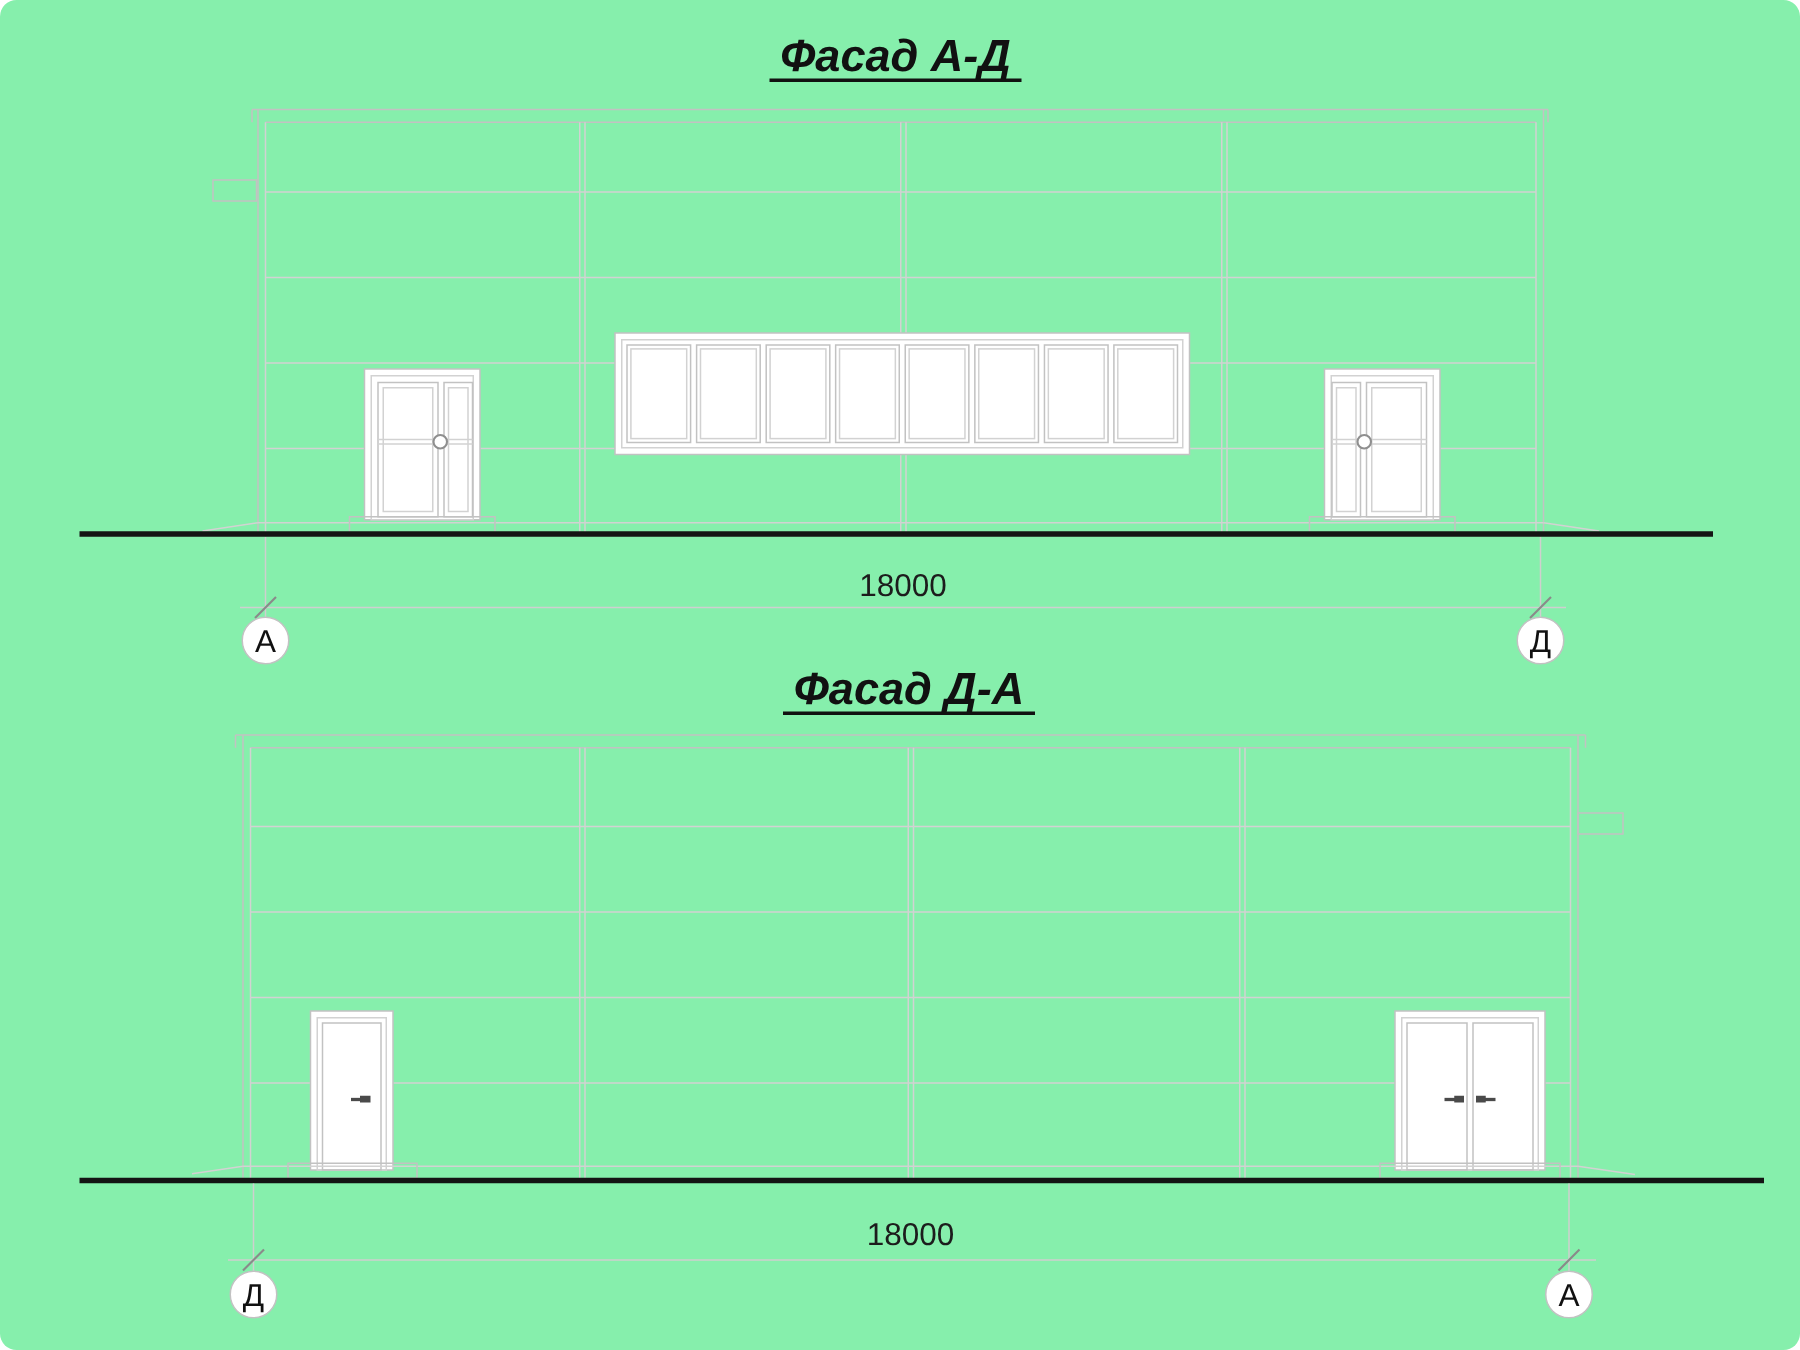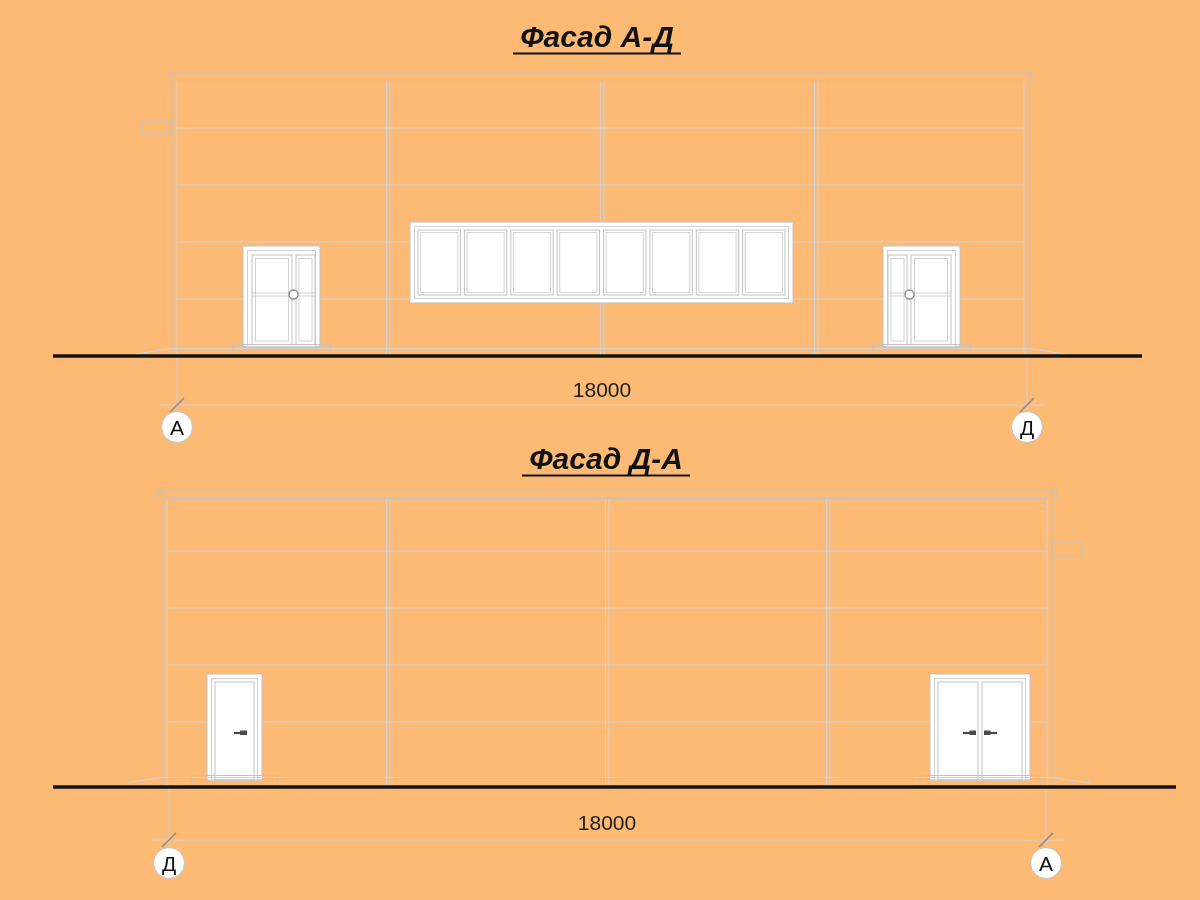--- a/index.html
+++ b/index.html
@@ -1,17 +1,17 @@
 <!DOCTYPE html>
 <html><head>
 <meta charset="utf-8">
 <style>
   html,body{margin:0;padding:0;background:#ffffff;}
-  #canvas-wrap{position:relative;width:1200px;height:900px;background:#fdba74;overflow:hidden;
-    font-family:"Liberation Sans",sans-serif;}
+  #canvas-wrap{position:relative;width:1200px;height:900px;background:#86efac;overflow:hidden;
+    font-family:"Liberation Sans",sans-serif;border-radius:11px;}
   svg{display:block;}
   
   .s1{stroke:#c2c2c2;stroke-width:1;fill:none;}
   .s2{stroke:#d2d2d2;stroke-width:1;fill:none;}
   .swhite{stroke:#c2c2c2;stroke-width:1;fill:#ffffff;}
   .ground{stroke:#141414;stroke-width:3.6;fill:none;}
   .dimline{stroke:#cfcfcf;stroke-width:1;fill:none;}
   .tick{stroke:#8a8a8a;stroke-width:1.4;fill:none;}
   .axiscircle{stroke:#c2c2c2;stroke-width:1;fill:#ffffff;}
   .handle{stroke:#4a4a4a;stroke-width:2.2;fill:none;}

